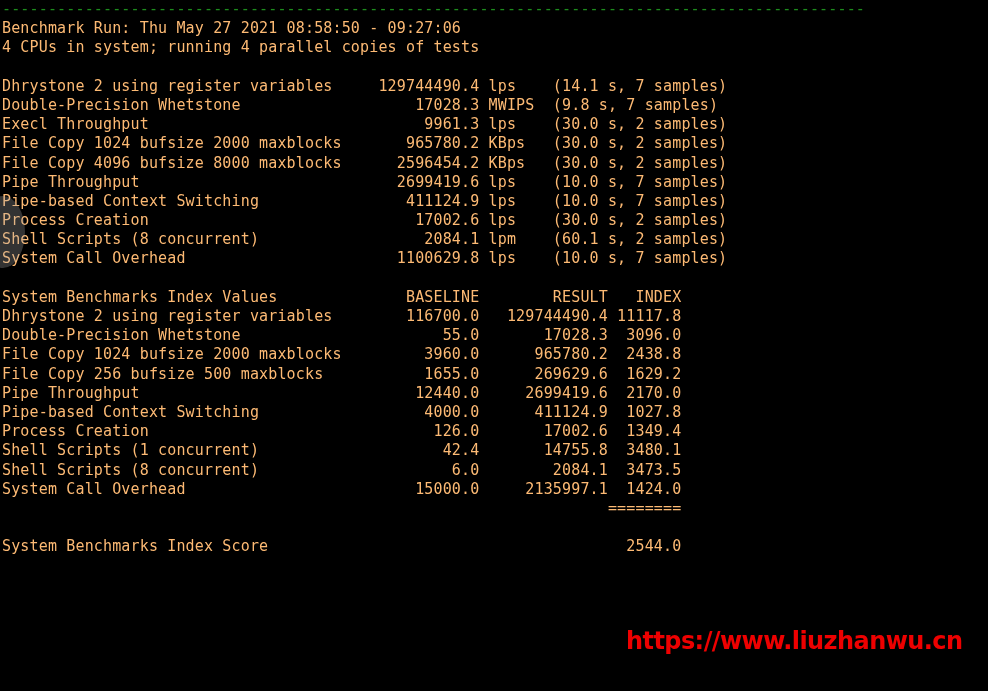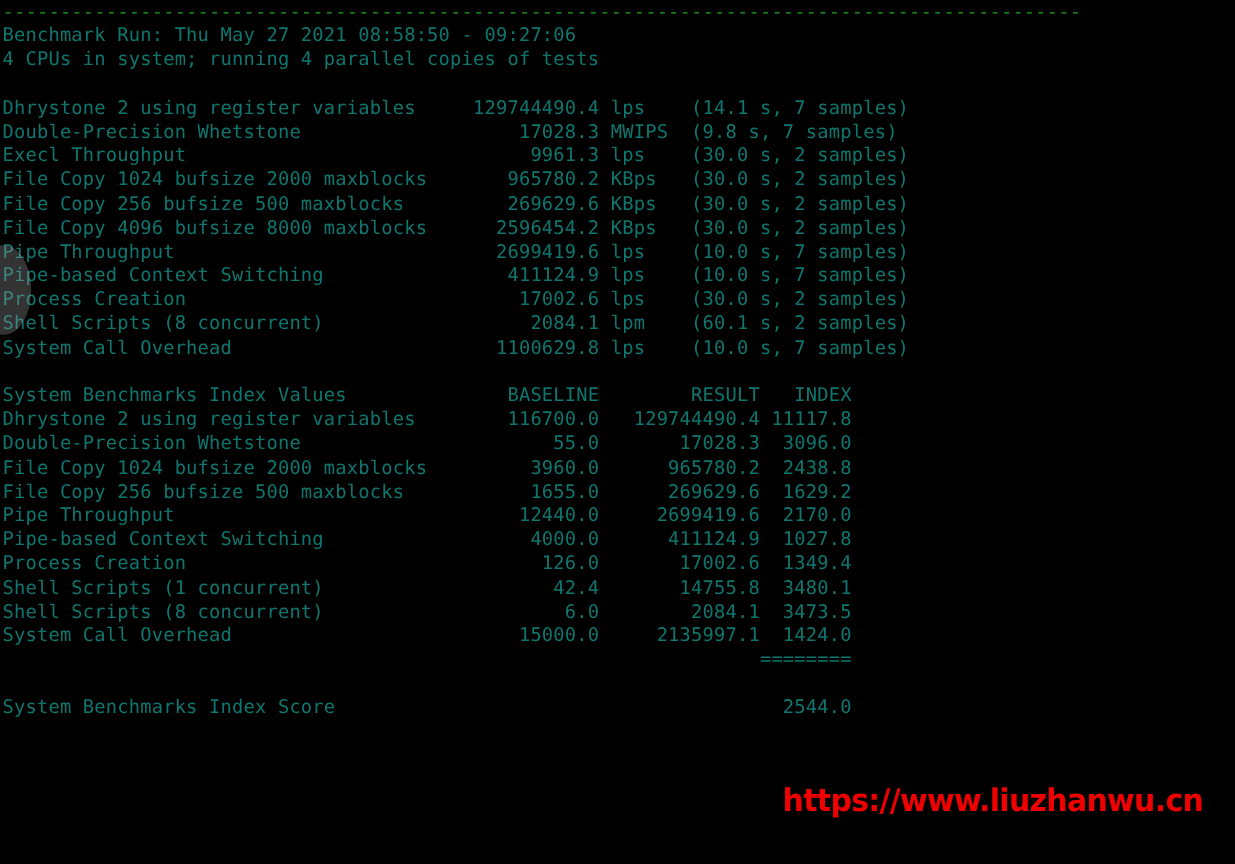--- a/index.html
+++ b/index.html
@@ -26,21 +26,21 @@
     line-height: 19.2px;
     letter-spacing: 0.15px;
     padding: 0;
     box-sizing: border-box;
   }
 
   .line {
     white-space: pre;
     height: 19.2px;
     line-height: 19.2px;
-    color: #0f766e;
+    color: #fdba74;
     padding-left: 2px;
   }
   .line.blank { color: transparent; }
 
   .rule-top {
     white-space: pre;
     height: 19.2px;
     line-height: 19.2px;
     color: #1e8c1e;
     padding-left: 2px;
@@ -83,21 +83,20 @@
 
   <div class="line">Benchmark Run: Thu May 27 2021 08:58:50 - 09:27:06</div>
   <div class="line">4 CPUs in system; running 4 parallel copies of tests</div>
   <div class="line blank">&nbsp;</div>
 
   <div id="raw-results">
       <div class="line">Dhrystone 2 using register variables     129744490.4 lps    (14.1 s, 7 samples)</div>
       <div class="line">Double-Precision Whetstone                   17028.3 MWIPS  (9.8 s, 7 samples)</div>
       <div class="line">Execl Throughput                              9961.3 lps    (30.0 s, 2 samples)</div>
       <div class="line">File Copy 1024 bufsize 2000 maxblocks       965780.2 KBps   (30.0 s, 2 samples)</div>
-      <div class="line">File Copy 256 bufsize 500 maxblocks         269629.6 KBps   (30.0 s, 2 samples)</div>
       <div class="line">File Copy 4096 bufsize 8000 maxblocks      2596454.2 KBps   (30.0 s, 2 samples)</div>
       <div class="line">Pipe Throughput                            2699419.6 lps    (10.0 s, 7 samples)</div>
       <div class="line">Pipe-based Context Switching                411124.9 lps    (10.0 s, 7 samples)</div>
       <div class="line">Process Creation                             17002.6 lps    (30.0 s, 2 samples)</div>
       <div class="line">Shell Scripts (8 concurrent)                  2084.1 lpm    (60.1 s, 2 samples)</div>
       <div class="line">System Call Overhead                       1100629.8 lps    (10.0 s, 7 samples)</div>
     </div>
 
   <div class="line blank">&nbsp;</div>
 

